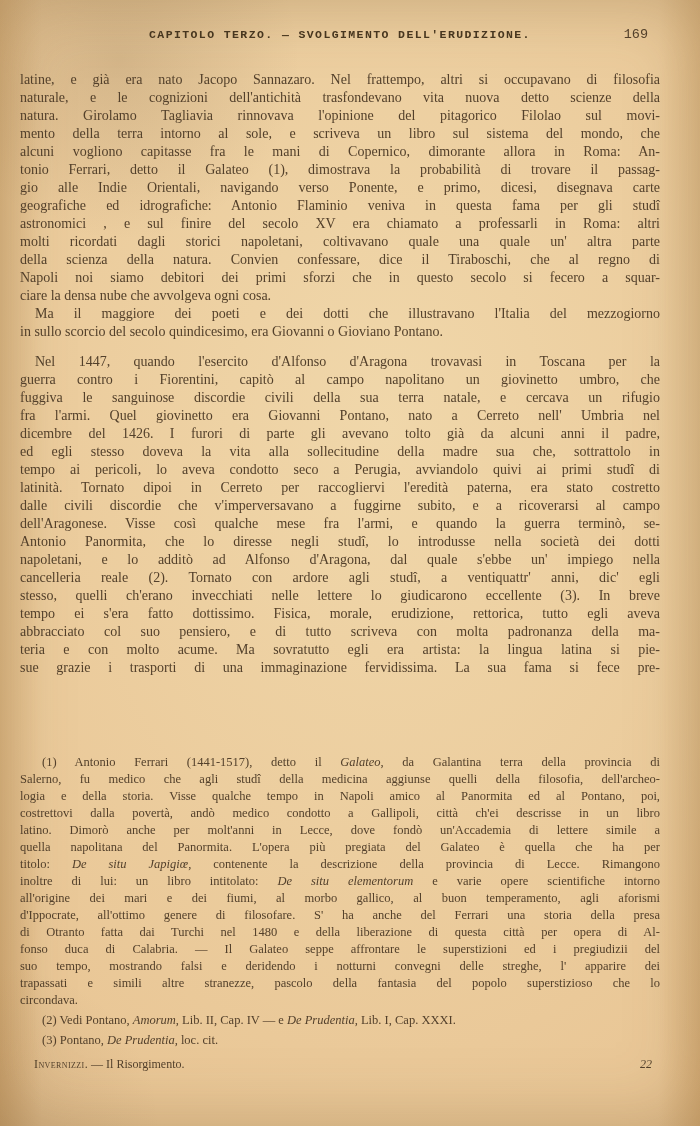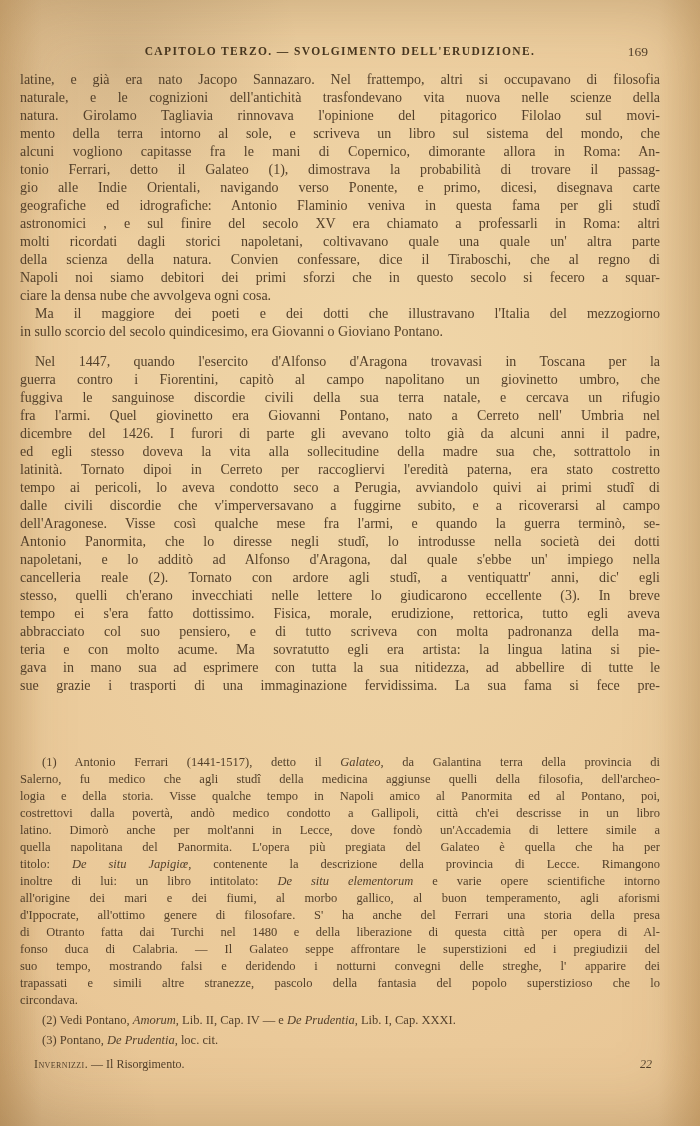--- a/index.html
+++ b/index.html
@@ -11,21 +11,21 @@
     position:relative;width:700px;height:1126px;
     background:
       radial-gradient(circle at 120px 60px, rgba(110,85,55,.18), rgba(110,85,55,0) 180px),
       radial-gradient(circle at 0px 1126px, rgba(110,85,55,.12), rgba(110,85,55,0) 160px),
       radial-gradient(ellipse 620px 900px at 55% 38%, var(--page-light), rgba(240,215,170,0) 95%),
       linear-gradient(90deg, var(--page-dark) 0%, var(--page-bg) 6%, var(--page-bg) 94%, var(--page-dark) 100%);
     background-color:var(--page-bg);
     box-shadow:inset 0 0 70px rgba(120,88,45,.35);
     color:var(--ink);
   }
-  .header{position:absolute;top:45px;left:20px;width:640px;height:18px;}
+  .header{position:absolute;top:28px;left:20px;width:640px;height:18px;font-family:Liberation Mono, monospace;}
   .chapter-title{
     position:absolute;left:0;right:0;text-align:center;
     font-size:11.5px;font-weight:bold;letter-spacing:1.4px;color:var(--ink-dark);
     white-space:nowrap;
   }
   .page-number{position:absolute;right:12px;top:-1px;font-size:13.5px;color:var(--ink);}
   .bodytext{position:absolute;top:71px;left:20px;width:640px;font-size:14px;line-height:18px;}
   .footnotes{position:absolute;top:754px;left:20px;width:640px;font-size:12.5px;line-height:17px;}
   .para{margin:0;}
   .para.gap{margin-top:12px;}
@@ -47,21 +47,21 @@
 <div class="page">
 
   <div class="header">
     <div class="chapter-title">CAPITOLO TERZO. — SVOLGIMENTO DELL'ERUDIZIONE.</div>
     <div class="page-number">169</div>
   </div>
 
   <div class="bodytext">
       <div class="para">
         <div class="line jl">latine, e già era nato Jacopo Sannazaro. Nel frattempo, altri si occupavano di filosofia</div>
-        <div class="line jl">naturale, e le cognizioni dell'antichità trasfondevano vita nuova nelle scienze della</div>
+        <div class="line jl">naturale, e le cognizioni dell'antichità trasfondevano vita nuova detto scienze della</div>
         <div class="line jl">natura. Girolamo Tagliavia rinnovava l'opinione del pitagorico Filolao sul movi-</div>
         <div class="line jl">mento della terra intorno al sole, e scriveva un libro sul sistema del mondo, che</div>
         <div class="line jl">alcuni vogliono capitasse fra le mani di Copernico, dimorante allora in Roma: An-</div>
         <div class="line jl">tonio Ferrari, detto il Galateo (1), dimostrava la probabilità di trovare il passag-</div>
         <div class="line jl">gio alle Indie Orientali, navigando verso Ponente, e primo, dicesi, disegnava carte</div>
         <div class="line jl">geografiche ed idrografiche: Antonio Flaminio veniva in questa fama per gli studî</div>
         <div class="line jl">astronomici , e sul finire del secolo XV era chiamato a professarli in Roma: altri</div>
         <div class="line jl">molti ricordati dagli storici napoletani, coltivavano quale una quale un' altra parte</div>
         <div class="line jl">della scienza della natura. Convien confessare, dice il Tiraboschi, che al regno di</div>
         <div class="line jl">Napoli noi siamo debitori dei primi sforzi che in questo secolo si fecero a squar-</div>
@@ -71,32 +71,31 @@
         <div class="line jl ind">Ma il maggiore dei poeti e dei dotti che illustravano l'Italia del mezzogiorno</div>
         <div class="line">in sullo scorcio del secolo quindicesimo, era Giovanni o Gioviano Pontano.</div>
       </div>
       <div class="para gap">
         <div class="line jl ind">Nel 1447, quando l'esercito d'Alfonso d'Aragona trovavasi in Toscana per la</div>
         <div class="line jl">guerra contro i Fiorentini, capitò al campo napolitano un giovinetto umbro, che</div>
         <div class="line jl">fuggiva le sanguinose discordie civili della sua terra natale, e cercava un rifugio</div>
         <div class="line jl">fra l'armi. Quel giovinetto era Giovanni Pontano, nato a Cerreto nell' Umbria nel</div>
         <div class="line jl">dicembre del 1426. I furori di parte gli avevano tolto già da alcuni anni il padre,</div>
         <div class="line jl">ed egli stesso doveva la vita alla sollecitudine della madre sua che, sottrattolo in</div>
+        <div class="line jl">tempo ai pericoli, lo aveva condotto seco a Perugia, avviandolo quivi ai primi studî di</div>
         <div class="line jl">latinità. Tornato dipoi in Cerreto per raccogliervi l'eredità paterna, era stato costretto</div>
-        <div class="line jl">tempo ai pericoli, lo aveva condotto seco a Perugia, avviandolo quivi ai primi studî di</div>
         <div class="line jl">dalle civili discordie che v'imperversavano a fuggirne subito, e a ricoverarsi al campo</div>
         <div class="line jl">dell'Aragonese. Visse così qualche mese fra l'armi, e quando la guerra terminò, se-</div>
         <div class="line jl">Antonio Panormita, che lo diresse negli studî, lo introdusse nella società dei dotti</div>
         <div class="line jl">napoletani, e lo additò ad Alfonso d'Aragona, dal quale s'ebbe un' impiego nella</div>
         <div class="line jl">cancelleria reale (2). Tornato con ardore agli studî, a ventiquattr' anni, dic' egli</div>
         <div class="line jl">stesso, quelli ch'erano invecchiati nelle lettere lo giudicarono eccellente (3). In breve</div>
         <div class="line jl">tempo ei s'era fatto dottissimo. Fisica, morale, erudizione, rettorica, tutto egli aveva</div>
         <div class="line jl">abbracciato col suo pensiero, e di tutto scriveva con molta padronanza della ma-</div>
         <div class="line jl">teria e con molto acume. Ma sovratutto egli era artista: la lingua latina si pie-</div>
-        <div class="line jl">gava in mano sua ad esprimere con tutta la sua nitidezza, ad abbellire di tutte le</div>
         <div class="line jl">sue grazie i trasporti di una immaginazione fervidissima. La sua fama si fece pre-</div>
       </div>
     </div>
 
   <div class="footnotes">
       <div class="para">
         <div class="line jl ind">(1) Antonio Ferrari (1441-1517), detto il <i>Galateo</i>, da Galantina terra della provincia di</div>
         <div class="line jl">Salerno, fu medico che agli studî della medicina aggiunse quelli della filosofia, dell'archeo-</div>
         <div class="line jl">logia e della storia. Visse qualche tempo in Napoli amico al Panormita ed al Pontano, poi,</div>
         <div class="line jl">costrettovi dalla povertà, andò medico condotto a Gallipoli, città ch'ei descrisse in un libro</div>

